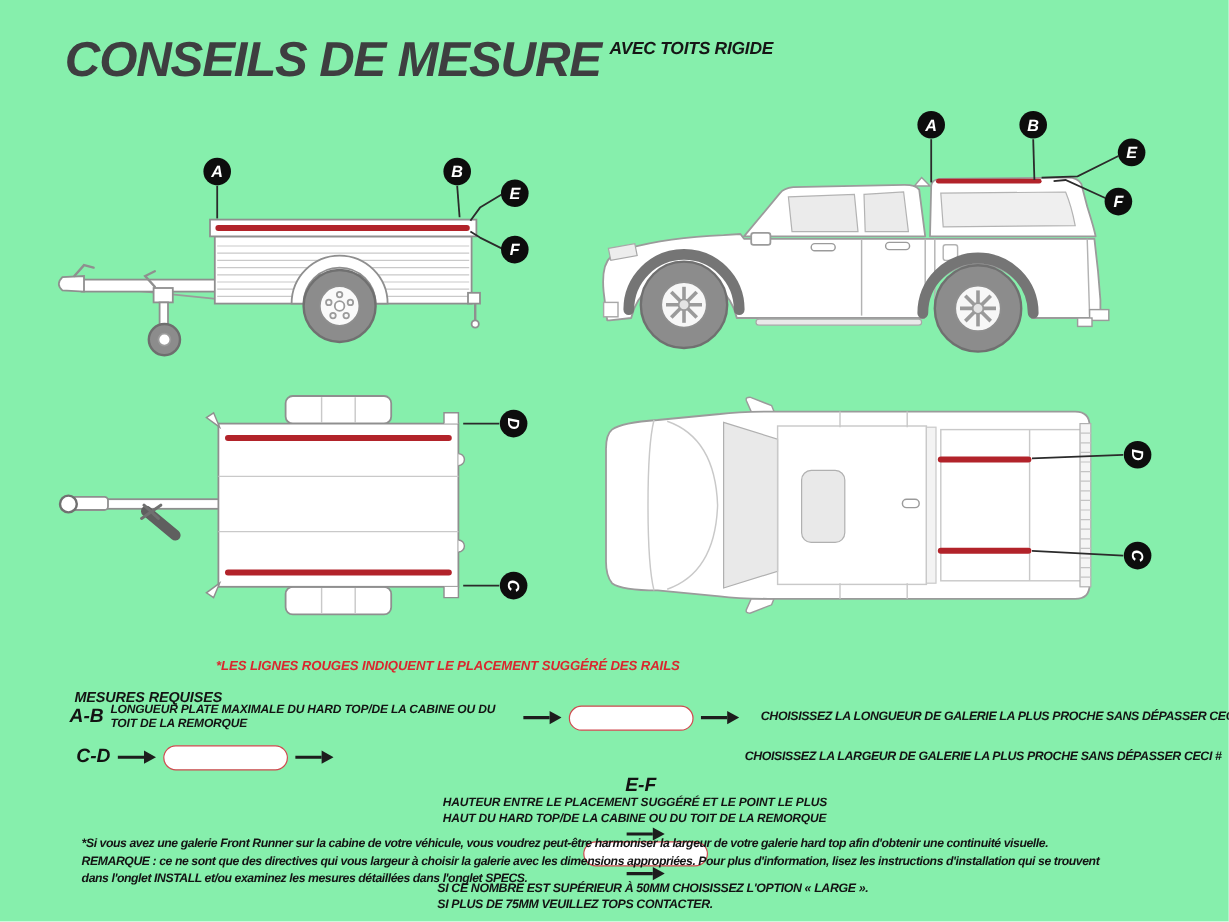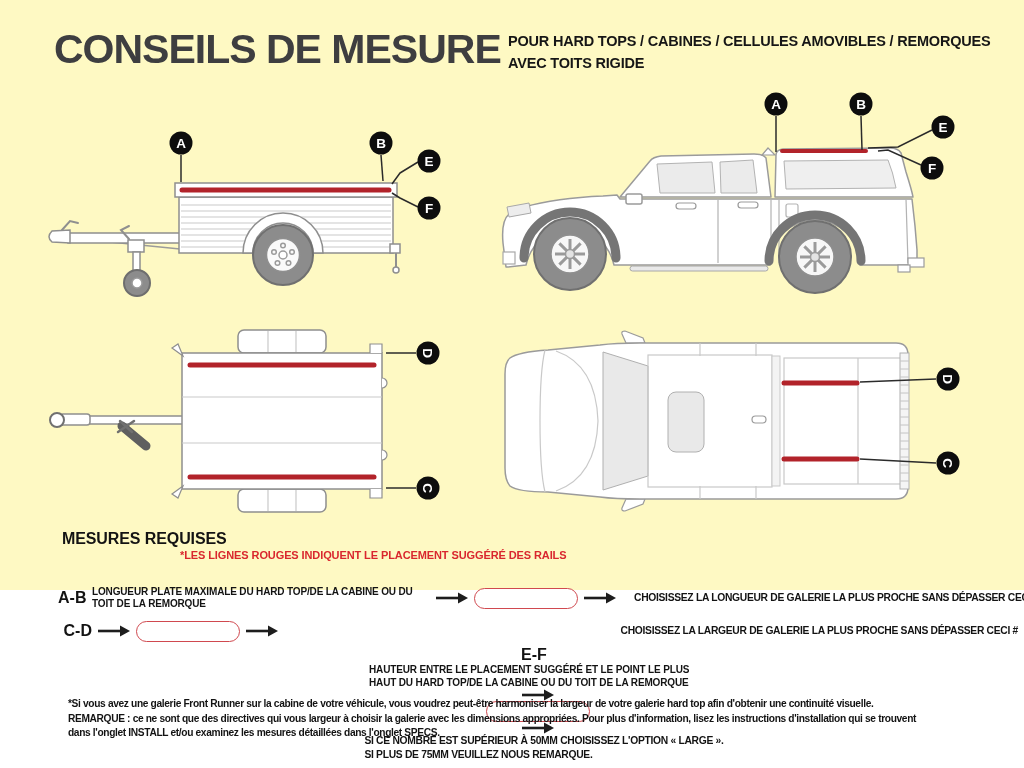--- a/index.html
+++ b/index.html
@@ -1,32 +1,32 @@
 <!DOCTYPE html>
 <html><head>
 <meta charset="utf-8">
 <style>
   * { margin:0; padding:0; box-sizing:border-box; }
   html,body { width:1024px; height:768px; background:#ffffff; overflow:hidden;
               font-family:"Liberation Sans", sans-serif; }
-  .page { position:relative; width:1024px; height:590px; background:#fef9c3; }
+  .page { position:relative; width:1024px; height:768px; background:#86efac;font-style:italic; }
 
   
   .title { position:absolute; left:54px; top:26px; font-size:41px; font-weight:bold;
            letter-spacing:-1px; color:#3e3e40; }
   .subtitle { position:absolute; left:508px; top:30px; width:490px; font-size:14.5px;
               font-weight:bold; color:#161616; line-height:22px; letter-spacing:-0.2px; }
 
   
   .diagram-layer { position:absolute; left:0; top:0; width:1024px; height:768px; }
   .diagram-layer text { font-family:"Liberation Sans", sans-serif; font-weight:bold;
                         font-size:13.5px; fill:#ffffff; text-anchor:middle; }
 
   
-  .measures-head { position:absolute; left:62px; top:530px; font-size:16px; font-weight:bold;
+  .measures-head { position:absolute; left:62px; top:574px; font-size:12px; font-weight:bold;
                    color:#131313; letter-spacing:-0.1px; }
   .measures-note { position:absolute; left:180px; top:549px; font-size:11px; font-weight:bold;
                    letter-spacing:-0.1px; }
   .measure-rows { position:absolute; left:58px; top:580px; width:960px; }
   .measure-row { display:flex; align-items:center; }
   .row-ab { min-height:36px; }
   .row-cd { min-height:30px;text-align:right; }
   .row-ef { min-height:36px;flex-direction:column; }
   .m-key  { width:34px; font-size:16px; font-weight:bold; color:#131313; flex:none; }
   .m-desc { width:338px; font-size:10px; font-weight:bold; color:#131313; line-height:12.5px;
@@ -42,21 +42,20 @@
               font-weight:bold; color:#131313; line-height:14.5px; letter-spacing:-0.35px; }
   .footnote div { white-space:nowrap;margin-left:23px; }
 </style>
 </head>
 <body>
 
 <div class="page">
 
   <div class="title">CONSEILS DE MESURE</div>
   <div class="subtitle">
-    <div>POUR HARD TOPS / CABINES / CELLULES AMOVIBLES / REMORQUES</div>
     <div>AVEC TOITS RIGIDE</div>
   </div>
 
   <svg class="diagram-layer" viewBox="0 0 1024 768">
 
     <g>
 
       <line x1="180" y1="249" x2="100" y2="241" stroke="#9b9b9b" stroke-width="1.5"></line>
       <rect x="68" y="233" width="112" height="10" fill="#fff" stroke="#8f8f8f" stroke-width="1.5"></rect>
       <path d="M52,231 Q46,237 52,242 L70,243 L70,230 Z" fill="#fff" stroke="#8f8f8f" stroke-width="1.5"></path>
@@ -344,21 +343,21 @@
       </div>
       <div class="m-pill"></div>
       <div class="m-arrow">
         <svg width="32" height="12" viewBox="0 0 32 12">
             <line x1="0" y1="6" x2="22" y2="6" stroke="#1d1d1d" stroke-width="2.6"></line>
             <polygon points="22,0.5 32,6 22,11.5" fill="#1d1d1d"></polygon>
           </svg>
       </div>
       <div class="m-result">
         <div>SI CE NOMBRE EST SUPÉRIEUR À 50MM CHOISISSEZ L'OPTION « LARGE ».</div>
-        <div>SI PLUS DE 75MM VEUILLEZ NOUS REMARQUE.</div>
+        <div>SI PLUS DE 75MM VEUILLEZ TOPS CONTACTER.</div>
       </div>
     </div>
   </div>
 
   <div class="footnote">
     <div>*Si vous avez une galerie Front Runner sur la cabine de votre véhicule, vous voudrez peut-être harmoniser la largeur de votre galerie hard top afin d'obtenir une continuité visuelle.</div>
     <div>REMARQUE : ce ne sont que des directives qui vous largeur à choisir la galerie avec les dimensions appropriées. Pour plus d'information, lisez les instructions d'installation qui se trouvent</div>
     <div>dans l'onglet INSTALL et/ou examinez les mesures détaillées dans l'onglet SPECS.</div>
   </div>
 

